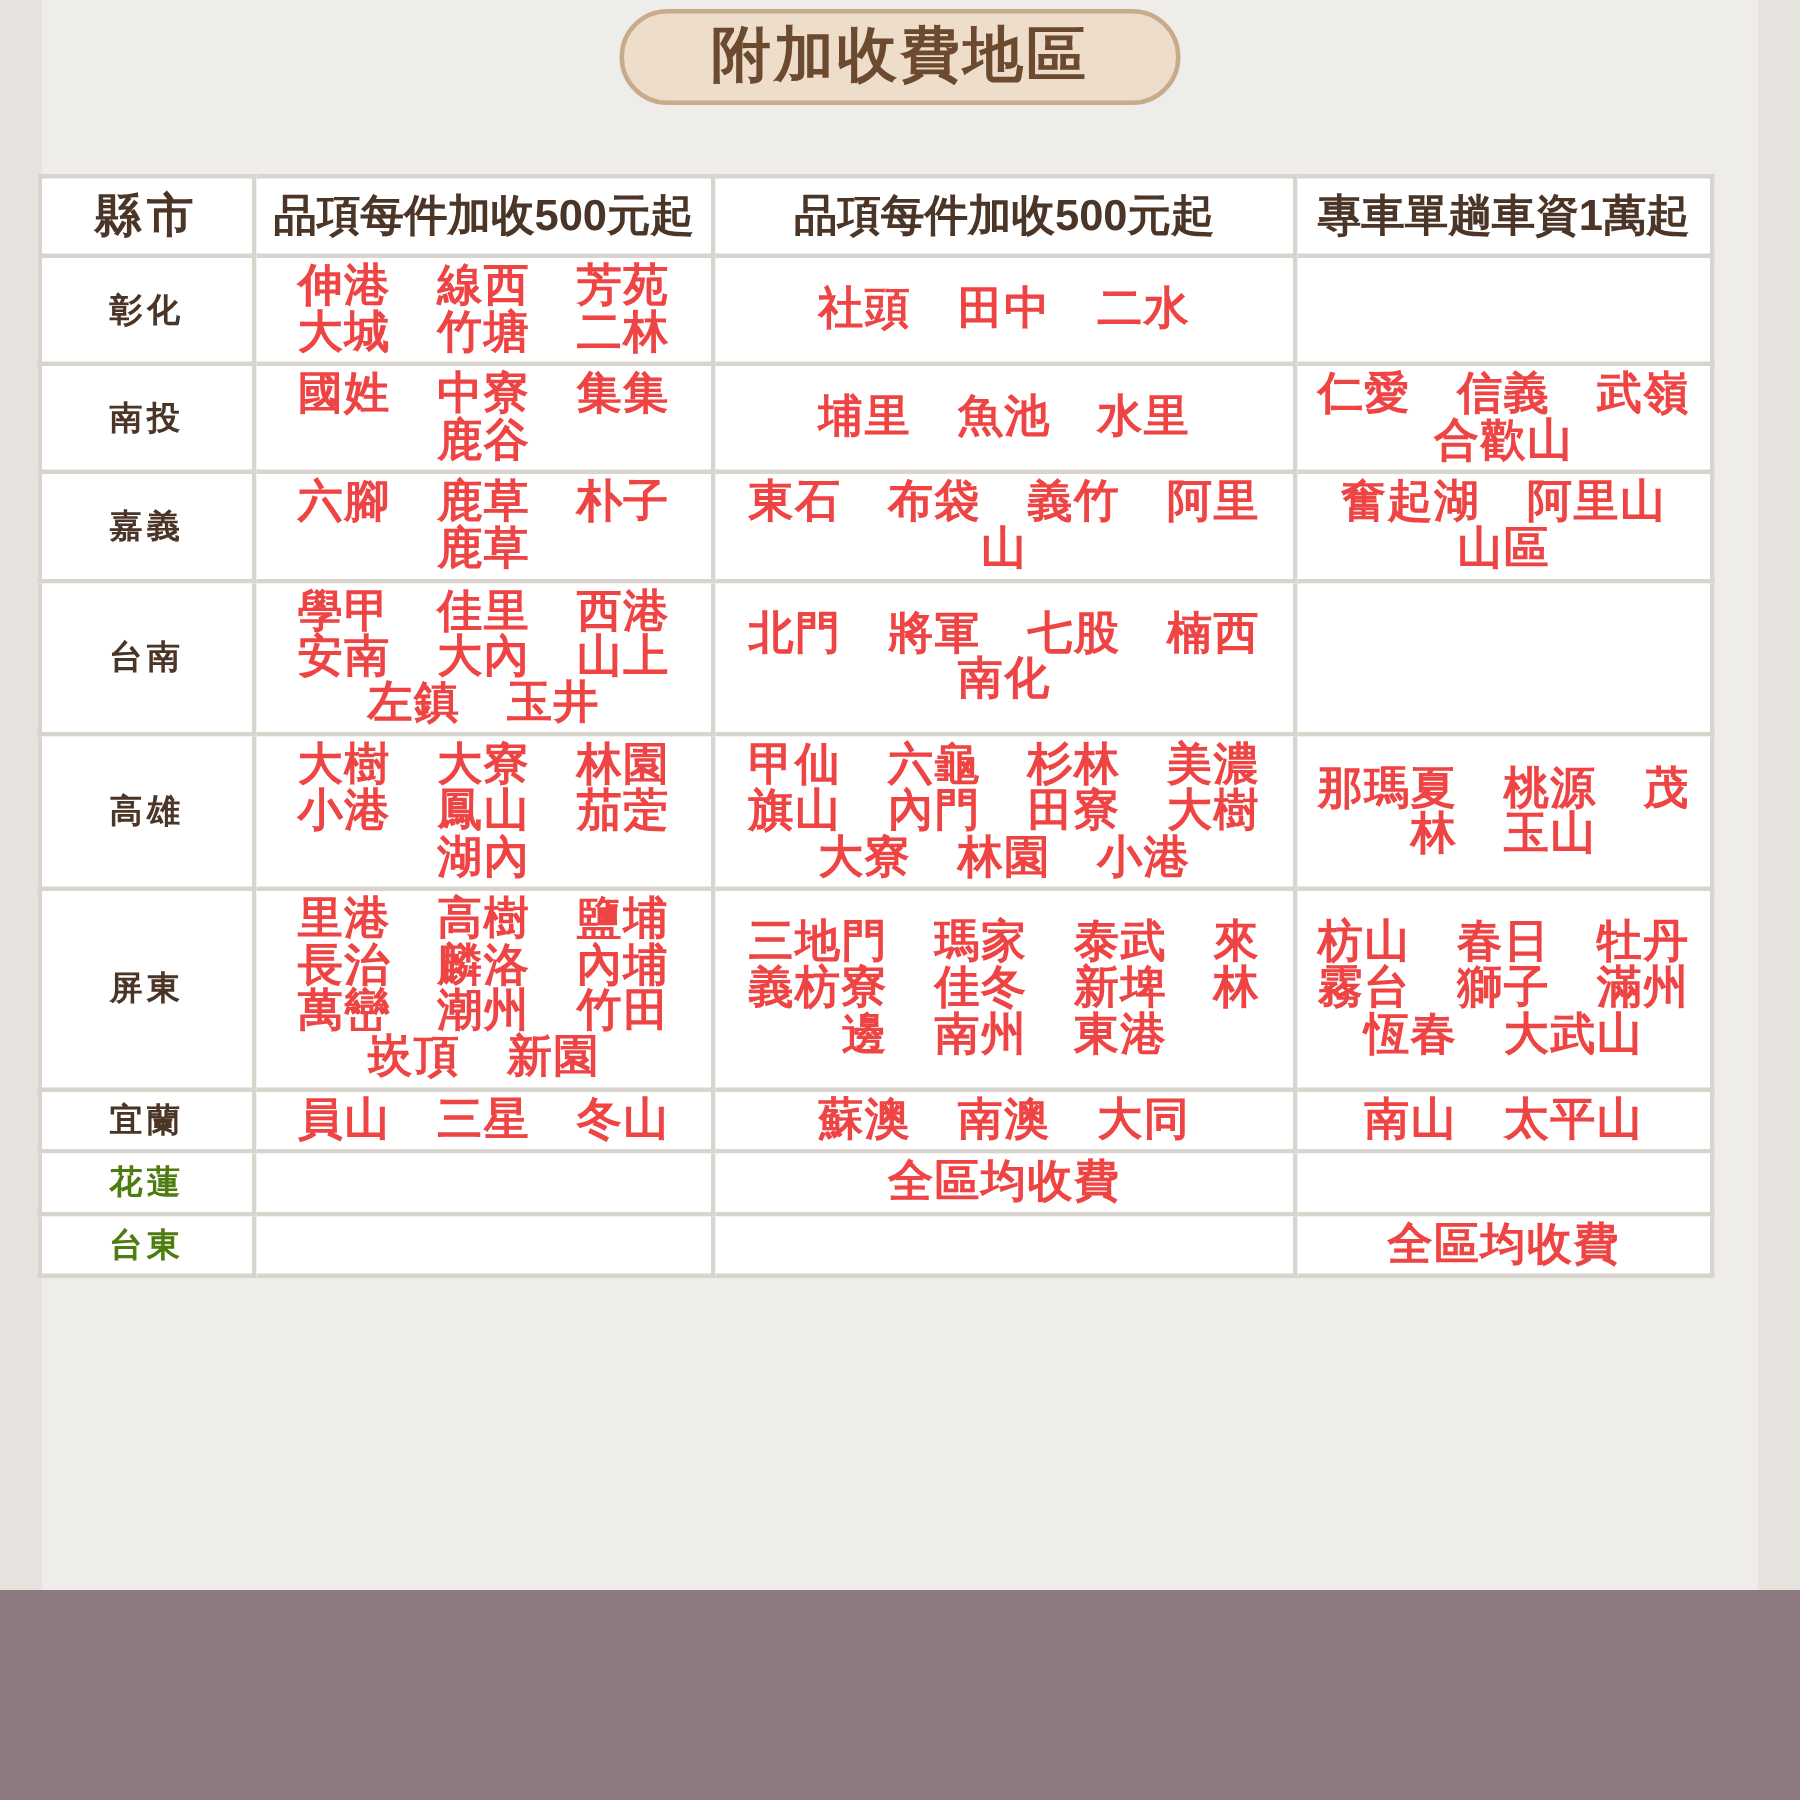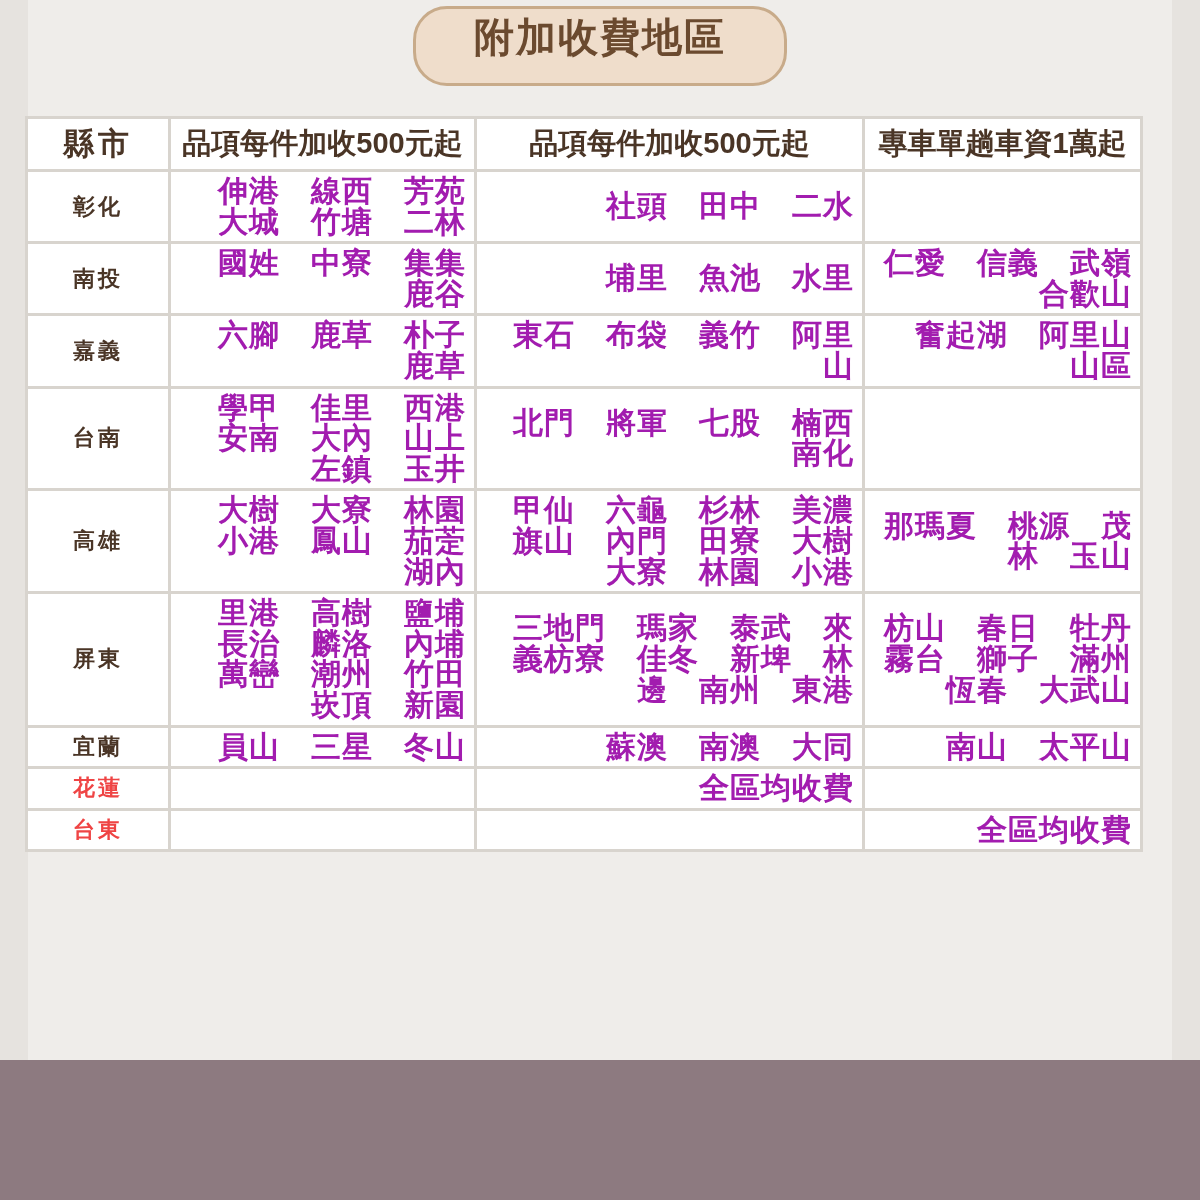--- a/index.html
+++ b/index.html
@@ -51,21 +51,21 @@
     position: absolute;
     left: 0; top: 6px;
     width: 1200px;
     display: flex;
     justify-content: center;
   }
   .title-banner {
     background: #efddcb;
     border: 3px solid #c8ab8a;
     border-radius: 34px;
-    padding: 6px 58px 24px 58px;
+    padding: 6px 58px 8px 58px;
     box-sizing: border-box;
   }
   .title-text {
     font-size: 40px;
     font-weight: bold;
     color: #6b4a2f;
     letter-spacing: 2px;
     line-height: 1.1;
     white-space: nowrap;
   }
@@ -119,28 +119,28 @@
   }
   td.county-cell {
     text-align: center;
     font-size: 22px;
     font-weight: bold;
     color: #4a3526;
     letter-spacing: 3px;
     white-space: nowrap;
   }
   td.county-cell.alert {
-    color: #ef4444;
+    color: #4d7c0f;
   }
   td.items {
     font-size: 30px;
     font-weight: bold;
-    color: #a21caf;
+    color: #ef4444;
     line-height: 1.02;
-    text-align: right;
+    text-align: center;
     letter-spacing: 1px;
   }
   td.items .line {
     display: block;
     white-space: nowrap;
   }
 </style>
 </head>
 <body>
 

